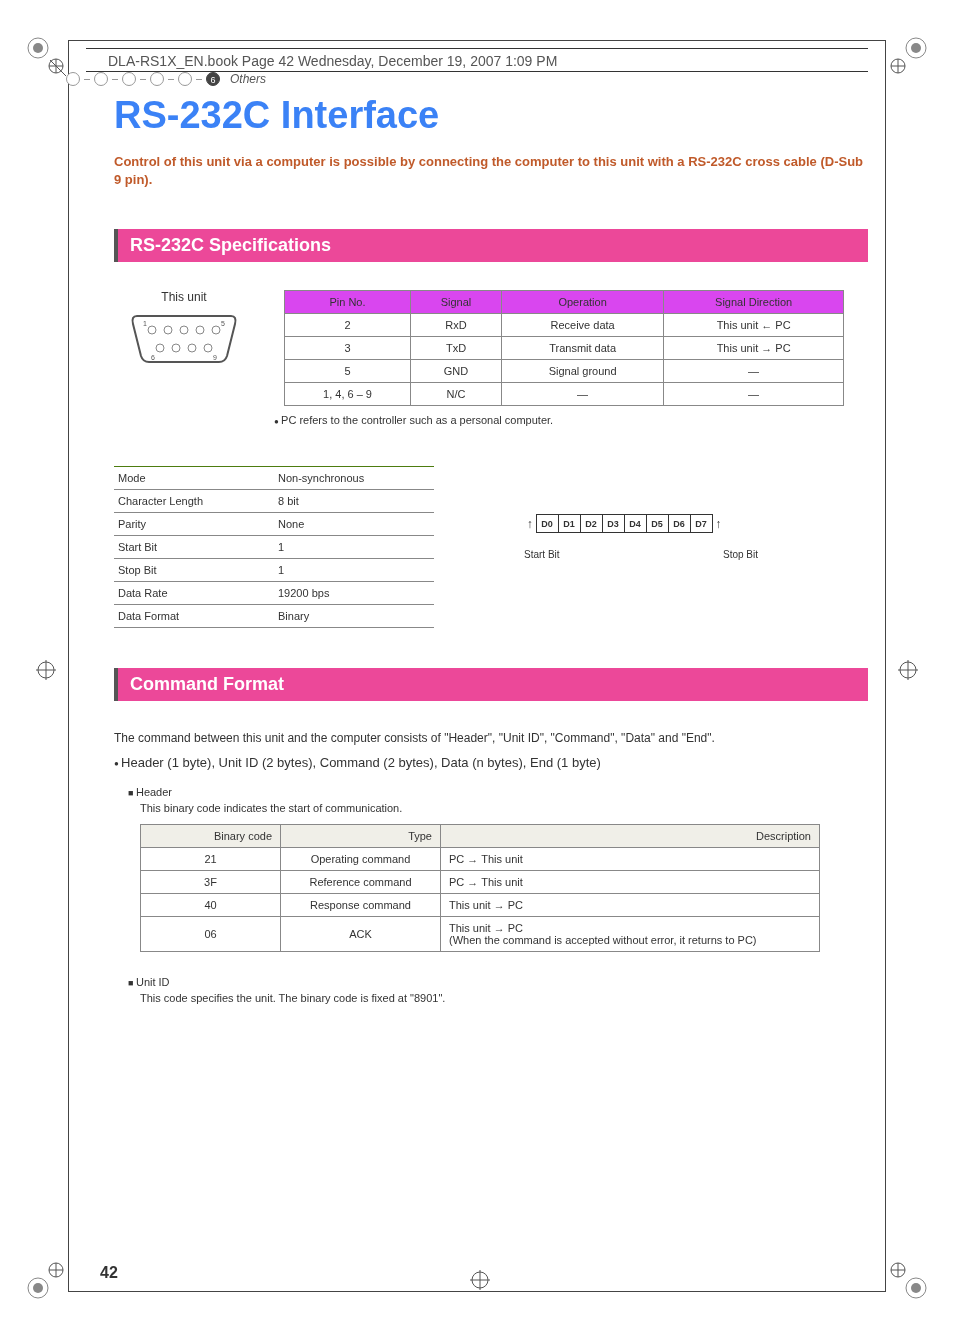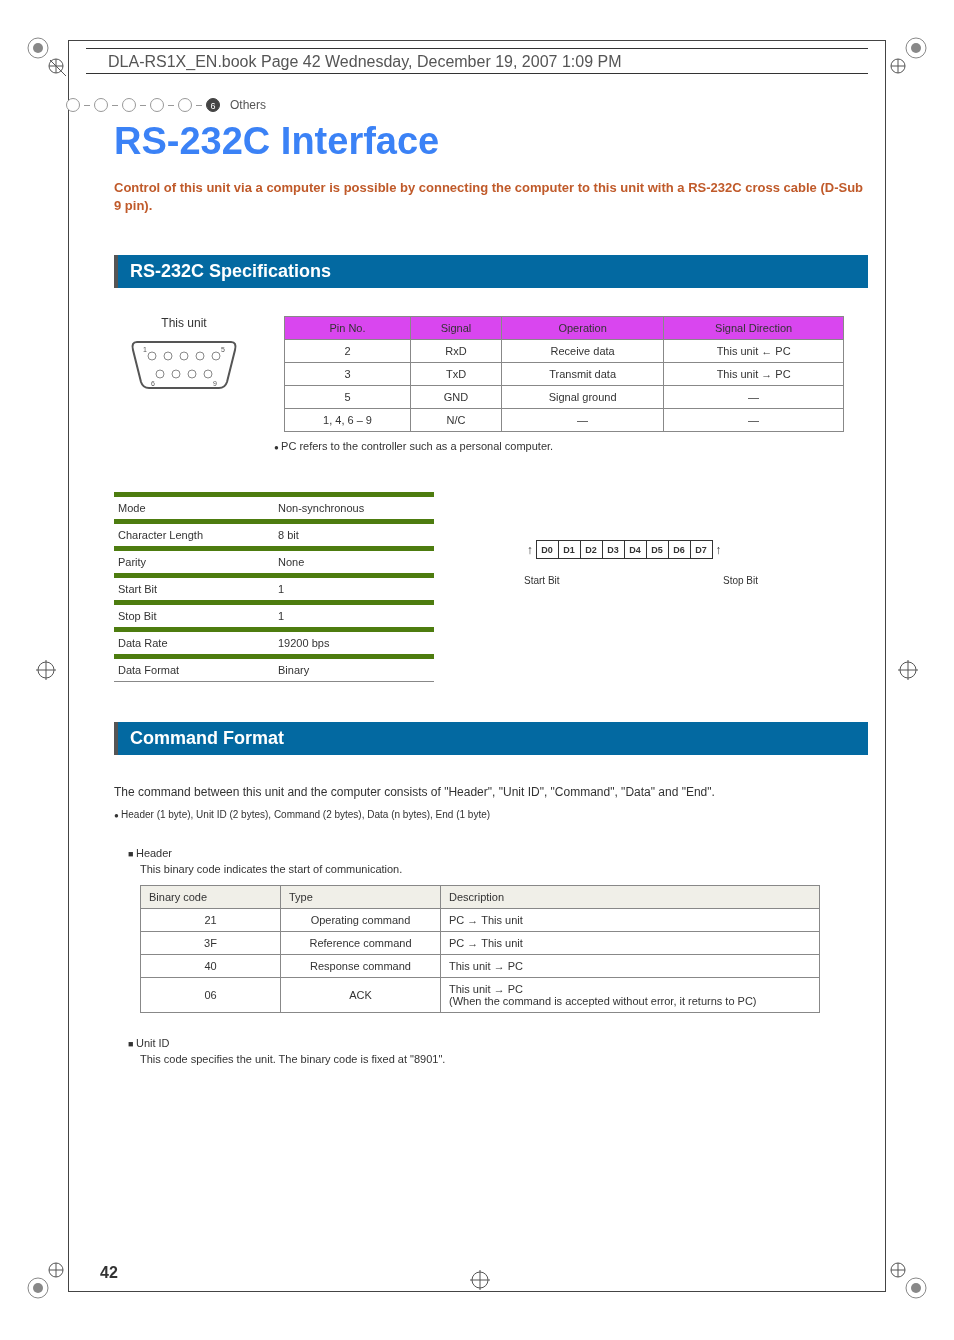--- a/index.html
+++ b/index.html
@@ -26,26 +26,25 @@
     width: 818px;
     height: 1252px;
     border: 1px solid #444;
   }
   .content {
     position: absolute;
     top: 48px; left: 86px;
     width: 782px;
   }
   .file-header {
-    font-size: 16px;
+    font-size: 14px;
     color: #555;
     padding: 4px 0 2px 22px;
     border-top: 1px solid #333;
     border-bottom: 1px solid #333;
-    margin-bottom: 24px;
   }
   .breadcrumb {
     display: flex;
     align-items: center;
     gap: 4px;
     margin-left: -20px;
     margin-bottom: 8px;
   }
   .bcircle {
     width: 14px; height: 14px;
@@ -55,37 +54,37 @@
   }
   .bcircle.filled {
     background: #444;
     color: #fff;
     font-size: 9px;
     text-align: center;
     line-height: 14px;
     border-color: #444;
   }
   .bdash { width: 6px; height: 1px; background: #999; }
-  .breadcrumb-label { font-size: 12px; color: #555; margin-left: 6px; }
+  .breadcrumb-label { font-size: 12px; color: #555; margin-left: 6px; font-style: italic; }
   h1 {
     font-family: "Arial Black", Arial, sans-serif;
     font-size: 38px;
     font-weight: 900;
     color: #3b82f6;
     margin: 6px 0 16px 28px;
   }
   .intro {
     color: #c05a2a;
     font-size: 13px;
     font-weight: bold;
     margin: 0 0 40px 28px;
     line-height: 1.4;
   }
   .section-bar {
-    background: #0369a1;
+    background: #ec4899;
     color: #fff;
     font-family: "Arial Black", Arial, sans-serif;
     font-size: 18px;
     font-weight: 900;
     padding: 6px 12px;
     margin: 0 0 28px 28px;
     border-left: 4px solid #555;
   }
   .spec-row {
     display: flex;
@@ -117,21 +116,21 @@
     margin: 40px 0 40px 28px;
     gap: 90px;
     align-items: flex-start;
   }
   .mode-table {
     width: 320px;
     border-collapse: collapse;
     font-size: 11px;
   }
   .mode-table td {
-    border-top: 5px solid #4d7c0f;
+    border-top: 1px solid #4d7c0f;
     border-bottom: 1px solid #888;
     padding: 5px 4px;
     text-align: left;
   }
   .mode-table td:first-child { width: 160px; }
   .frame-diagram { width: 250px; margin-top: 48px; }
   .frame-table {
     border-collapse: collapse;
     font-size: 9px;
   }
@@ -149,22 +148,22 @@
     margin-top: 16px;
     width: 234px;
   }
   .arrow-up { font-size: 12px; line-height: 1; }
   .body-text {
     font-size: 12px;
     margin: 0 0 8px 28px;
     line-height: 1.5;
   }
   .bullet-line {
-    font-size: 10px;
-    margin: 0 0 27px 28px;
+    font-size: 13px;
+    margin: 0 0 16px 28px;
   }
   .bullet-line::before { content: "● "; font-size: 8px; vertical-align: middle; }
   .sub-heading {
     font-size: 11px;
     margin: 12px 0 4px 42px;
   }
   .sub-heading::before { content: "■ "; font-size: 9px; }
   .sub-desc {
     font-size: 11px;
     margin: 0 0 10px 54px;
@@ -172,21 +171,21 @@
   .header-table {
     margin-left: 54px;
     border-collapse: collapse;
     width: 680px;
     font-size: 11px;
   }
   .header-table th, .header-table td {
     border: 1px solid #888;
     padding: 5px 8px;
   }
-  .header-table th { background: #f0efe8; font-weight: normal; text-align: left; }
+  .header-table th { background: #f0efe8; font-weight: normal; text-align: right; }
   .header-table td { text-align: center; }
   .header-table td.desc { text-align: left; }
   .page-num {
     position: absolute;
     bottom: 58px;
     left: 100px;
     font-size: 16px;
     font-weight: bold;
   }
 </style>

